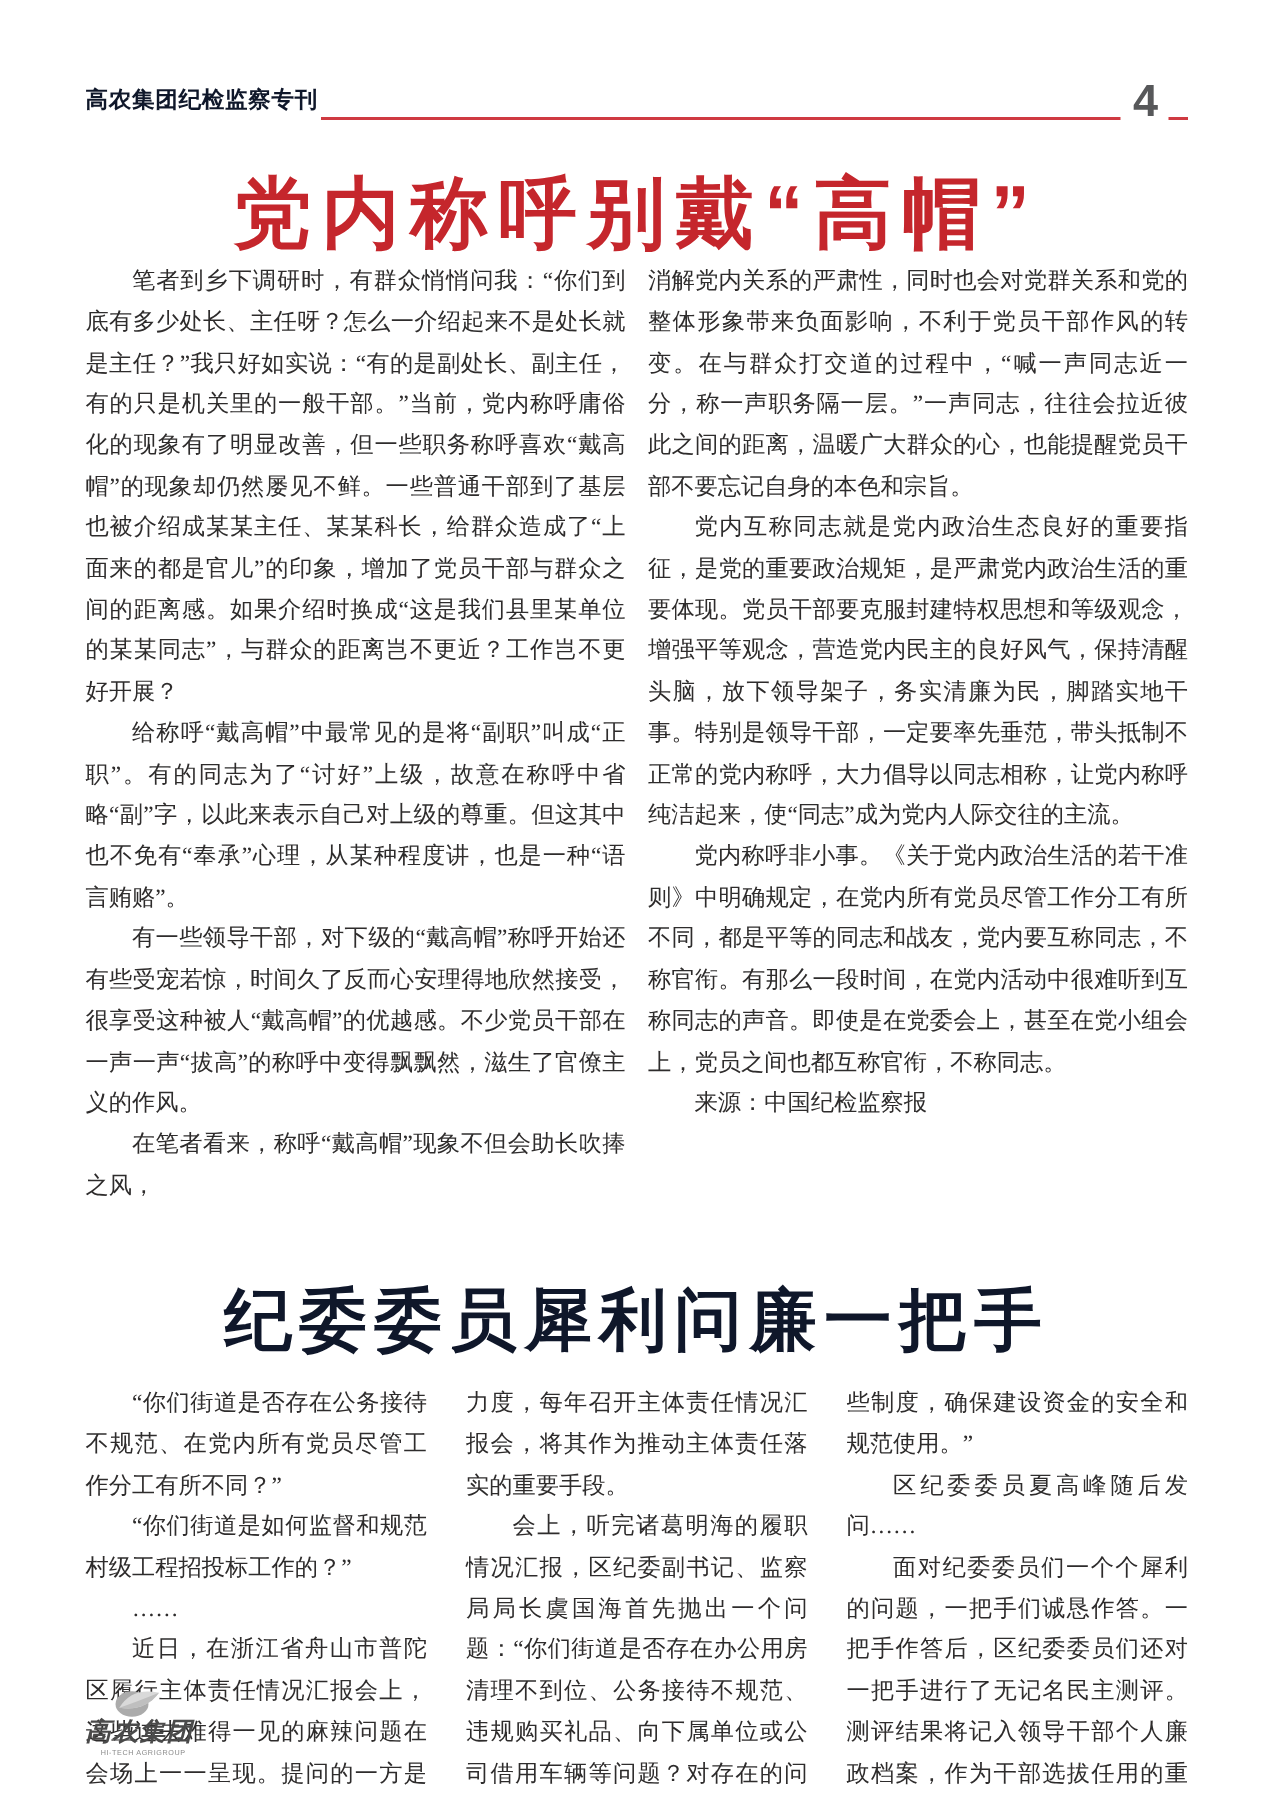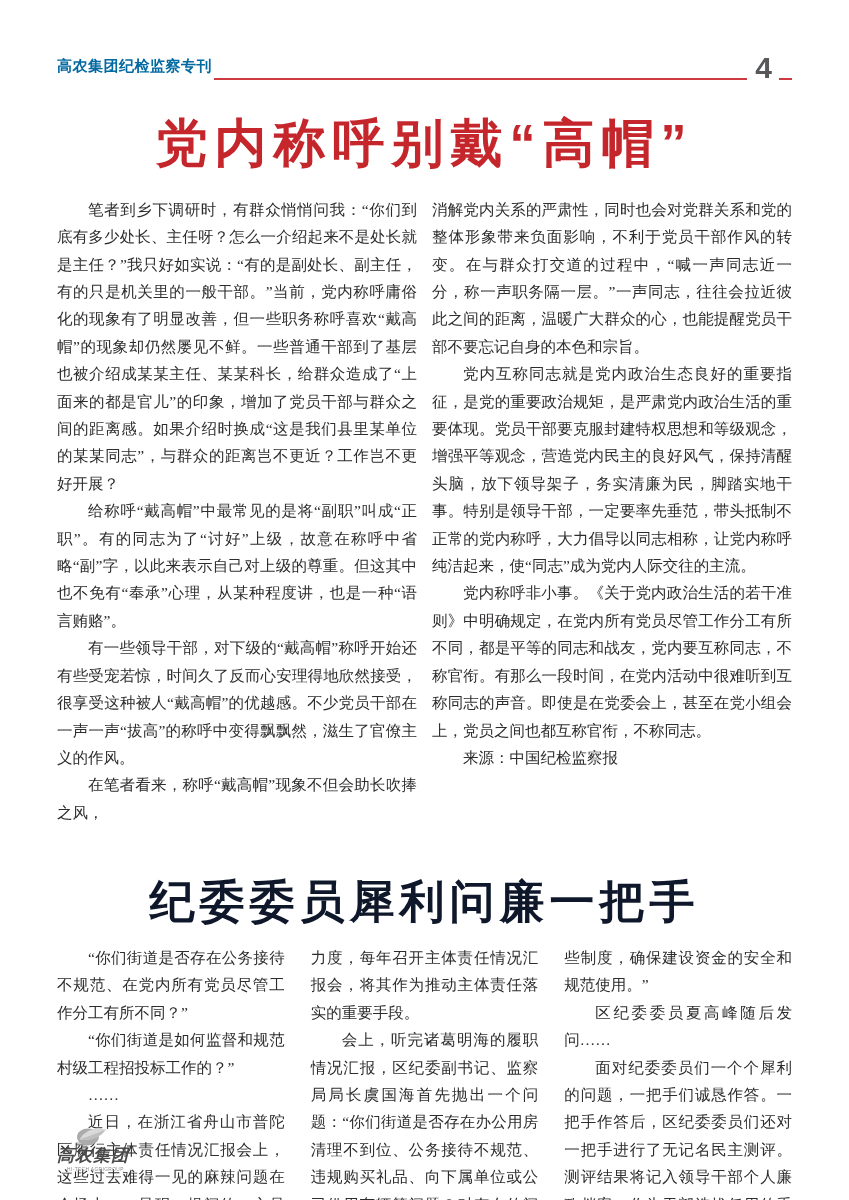--- a/index.html
+++ b/index.html
@@ -12,21 +12,21 @@
     position: relative;
   }
   .page { padding: 56px 57px 0 57px; }
 
   
   .header {
     display: flex; align-items: flex-end;
   }
   .masthead {
     font-family: Liberation Sans, sans-serif;
-    font-weight: bold; font-size: 15px; color: #0369a1;
+    font-weight: bold; font-size: 15px; color: #0f172a;
     letter-spacing: 0.5px; white-space: nowrap;
     padding-bottom: 4px;
   }
   .head-rule {
     flex: 1; height: 2px; background: #cf3a41;
     margin: 0 6px 0 2px;
   }
   .page-number {
     font-family: "Liberation Sans", "DejaVu Sans", sans-serif;
     font-weight: bold; font-size: 30px; line-height: 24px;
@@ -48,21 +48,21 @@
   .title2 {
     margin-top: 50px;
     text-align: center;
     font-family: "Liberation Sans", "DejaVu Sans", sans-serif;
     font-weight: bold; font-size: 45px; line-height: 1.15;
     color: #0f172a; letter-spacing: 5px;
   }
 
   
   .cols { display: flex; }
-  .a1-body { margin-top: 22px; }
+  .a1-body { }
   .a1-body .col { width: 368px; }
   .a1-body .col + .col { margin-left: 15px; }
   .a2-body { margin-top: 16px; }
   .a2-body .col { width: 237px; }
   .a2-body .col + .col { margin-left: 26px; }
 
   .col p {
     font-size: 15.5px; line-height: 27.4px;
     text-align: justify;
     text-indent: 2em;

